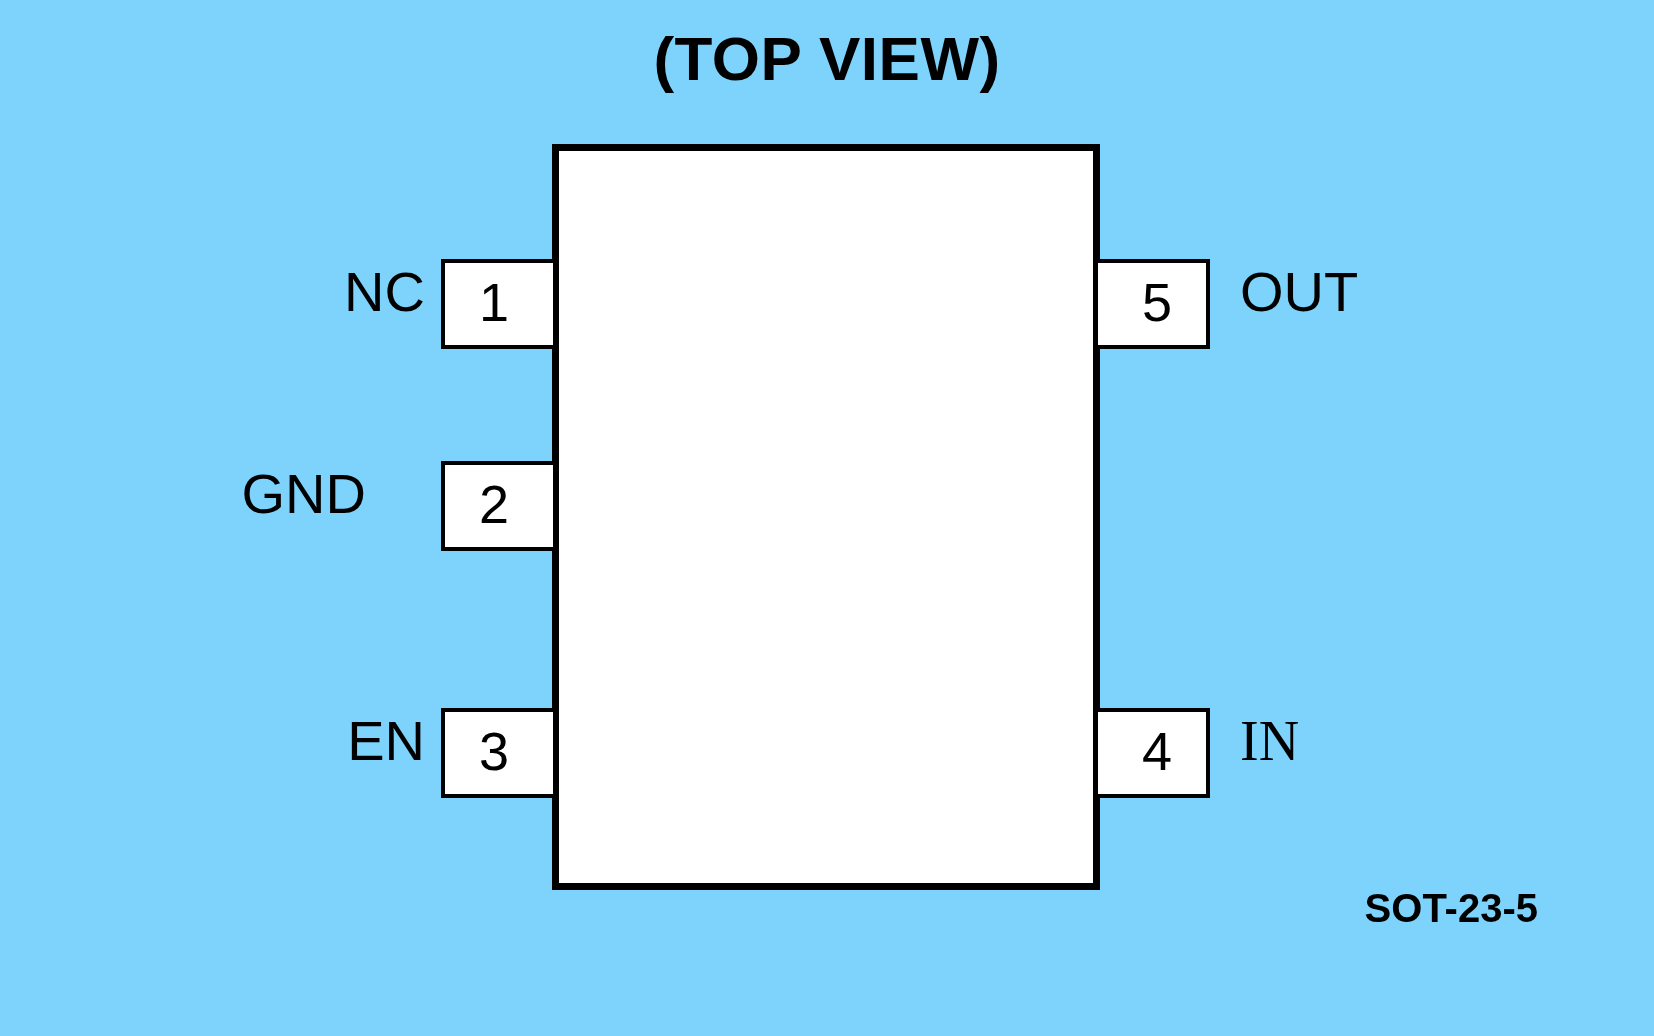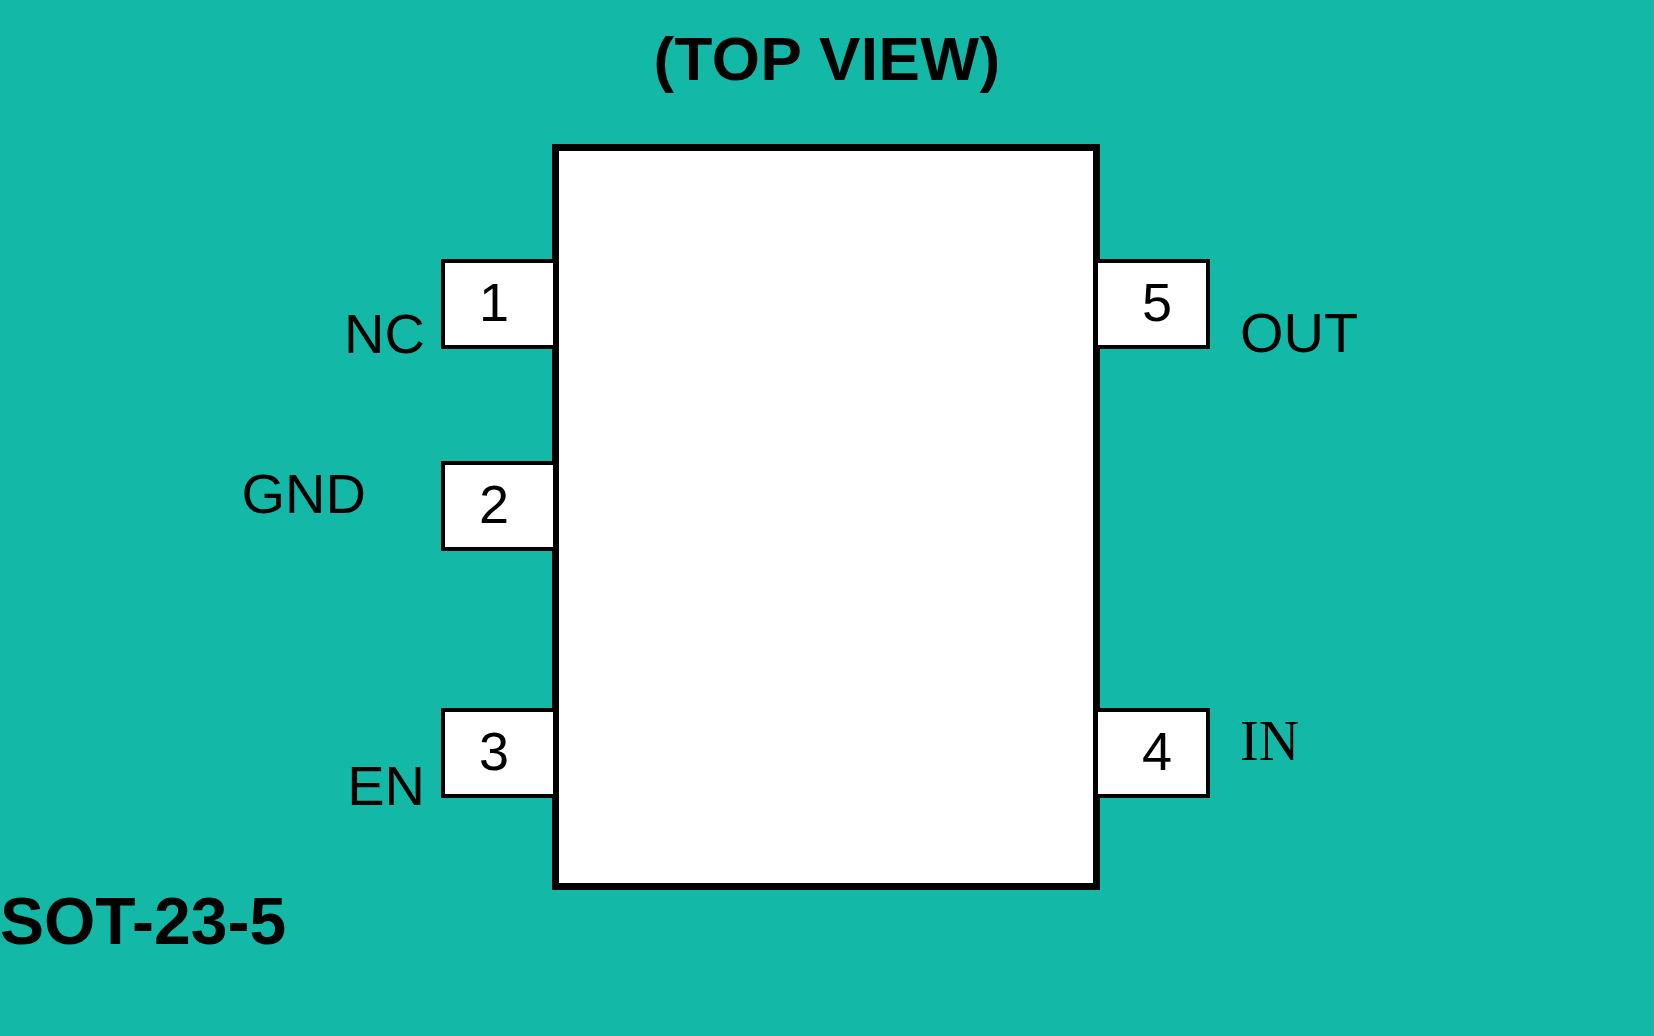--- a/index.html
+++ b/index.html
@@ -8,21 +8,21 @@
     background: #ffffff;
   }
   body {
     font-family: "Liberation Sans", sans-serif;
     color: #000000;
   }
   #stage {
     position: relative;
     width: 1654px;
     height: 1036px;
-    background: #14b8a6;
+    background: #7dd3fc;
     overflow: hidden;
   }
 
   
   .title {
     position: absolute;
     left: 0;
     top: 28px;
     width: 1654px;
     text-align: center;
@@ -82,34 +82,34 @@
   .sig-label {
     position: absolute;
     font-size: 56px;
     line-height: 1;
     white-space: nowrap;
   }
   .sig-left {
     text-align: right;
     right: 1654px; 
   }
-  .lbl-nc  { right: 1229px; top: 264px; margin-top: 42px; }
+  .lbl-nc  { right: 1229px; top: 264px; }
   .lbl-gnd { right: 1288px; top: 466px; }
-  .lbl-en  { right: 1229px; top: 713px; margin-top: 45px; }
-  .lbl-out { left: 1240px;  top: 264px; margin-top: 41px; }
+  .lbl-en  { right: 1229px; top: 713px; }
+  .lbl-out { left: 1240px;  top: 264px; }
   .lbl-in  { left: 1240px;  top: 713px; font-family: Liberation Serif, serif; }
 
   
   .caption {
     position: absolute;
     left: 0;
     top: 888px;
     width: 1538px;
-    text-align: left;
-    font-size: 66px;
+    text-align: right;
+    font-size: 40px;
     font-weight: bold;
     line-height: 1;
     white-space: nowrap;
   }
 </style>
 </head>
 <body>
 
 <div id="stage">
 

